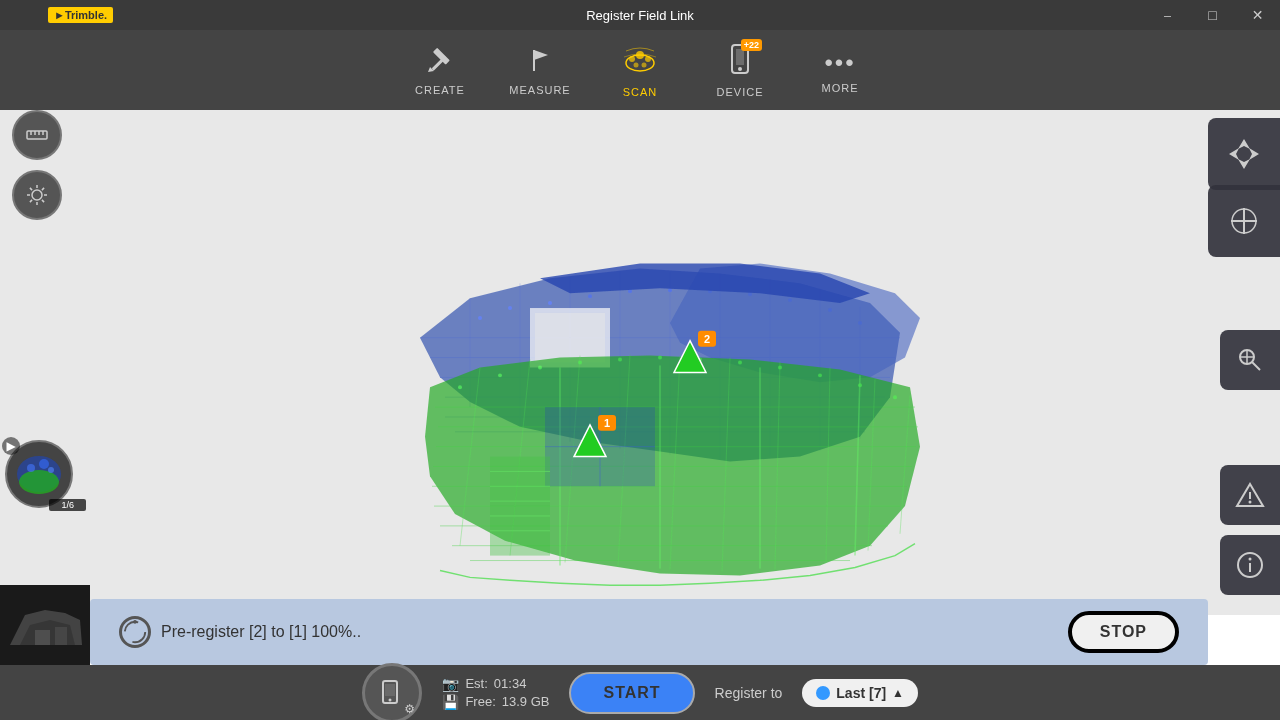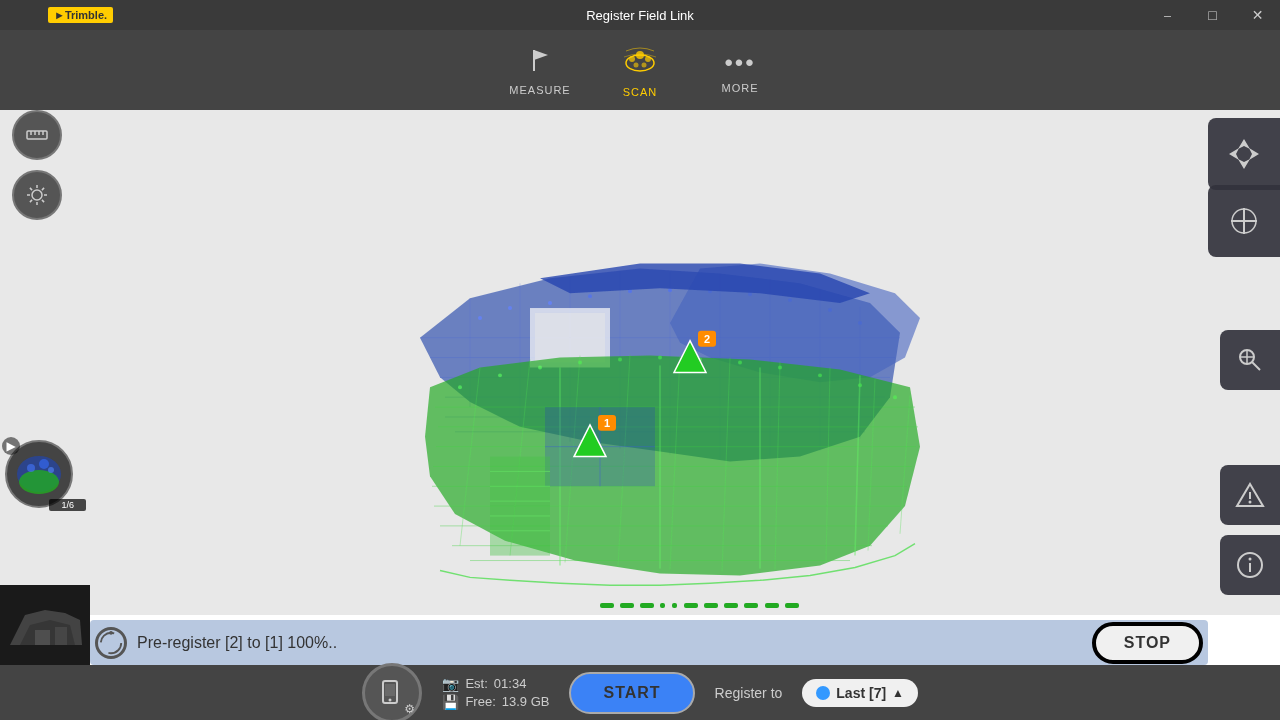--- a/index.html
+++ b/index.html
@@ -181,26 +181,26 @@
       justify-content: center;
       cursor: pointer;
     }
 
     
     #status-bar {
       position: absolute;
       bottom: 55px;
       left: 90px;
       right: 72px;
-      height: 45px;
+      height: 66px;
       background: #b8c8e0;
       border-radius: 4px;
       display: flex;
       align-items: center;
-      padding: 0 5px;
+      padding: 0 29px;
       gap: 10px;
       z-index: 60;
     }
     .status-icon {
       width: 32px;
       height: 32px;
       border-radius: 50%;
       border: 3px solid #555;
       display: flex;
       align-items: center;
@@ -346,20 +346,31 @@
   </div>
   <span id="titlebar-title">Register Field Link</span>
   <div id="window-controls">
     <button class="win-btn">⎯</button>
     <button class="win-btn">□</button>
     <button class="win-btn close">✕</button>
   </div>
 </div>
 
 <div id="toolbar">
+  <div class="toolbar-item">
+    <div class="tb-icon">
+      
+      <svg width="28" height="28" viewBox="0 0 28 28" fill="none">
+        <rect x="5" y="18" width="18" height="3" rx="1" fill="#cccccc" transform="rotate(-45 12 20)"></rect>
+        <polygon points="4,22 8,26 2,27" fill="#cccccc"></polygon>
+        <rect x="14" y="4" width="6" height="18" rx="1" fill="#cccccc" transform="rotate(-45 14 14)"></rect>
+      </svg>
+    </div>
+    <span class="tb-label">CREATE</span>
+  </div>
   <div class="toolbar-item">
     <div class="tb-icon">
       
       <svg width="28" height="28" viewBox="0 0 28 28" fill="none">
         <line x1="8" y1="5" x2="8" y2="26" stroke="#cccccc" stroke-width="2"></line>
         <polygon points="8,5 22,10 8,15" fill="#cccccc"></polygon>
       </svg>
     </div>
     <span class="tb-label">MEASURE</span>
   </div>
@@ -372,20 +383,31 @@
         <circle cx="18" cy="12" r="4" fill="#FFCC00" opacity="0.8"></circle>
         <circle cx="26" cy="16" r="3" fill="#FFCC00" opacity="0.7"></circle>
         <circle cx="14" cy="22" r="2.5" fill="#FFCC00" opacity="0.6"></circle>
         <circle cx="22" cy="22" r="2.5" fill="#FFCC00" opacity="0.6"></circle>
 
         <path d="M4 8 Q18 2 32 8" stroke="#FFCC00" stroke-width="1" fill="none" opacity="0.5"></path>
         <path d="M2 14 Q18 8 34 14" stroke="#FFCC00" stroke-width="1" fill="none" opacity="0.4"></path>
       </svg>
     </div>
     <span class="tb-label scan-highlight">SCAN</span>
+  </div>
+  <div class="toolbar-item">
+    <div class="tb-icon" style="position:relative;">
+      <svg width="28" height="32" viewBox="0 0 28 32" fill="none">
+        <rect x="6" y="2" width="16" height="28" rx="3" stroke="#cccccc" stroke-width="2" fill="none"></rect>
+        <rect x="10" y="6" width="8" height="16" fill="#cccccc" opacity="0.3"></rect>
+        <circle cx="14" cy="26" r="2" fill="#cccccc"></circle>
+      </svg>
+      <span style="position:absolute; top:-4px; right:-8px; background:#FF9900; color:#fff; font-size:9px; font-weight:bold; padding:1px 3px; border-radius:3px;">+22</span>
+    </div>
+    <span class="tb-label">DEVICE</span>
   </div>
   <div class="toolbar-item">
     <div class="tb-icon">
       <span style="font-size:24px; color:#cccccc; letter-spacing:2px;">•••</span>
     </div>
     <span class="tb-label">MORE</span>
   </div>
 </div>
 
 <div id="viewport">

